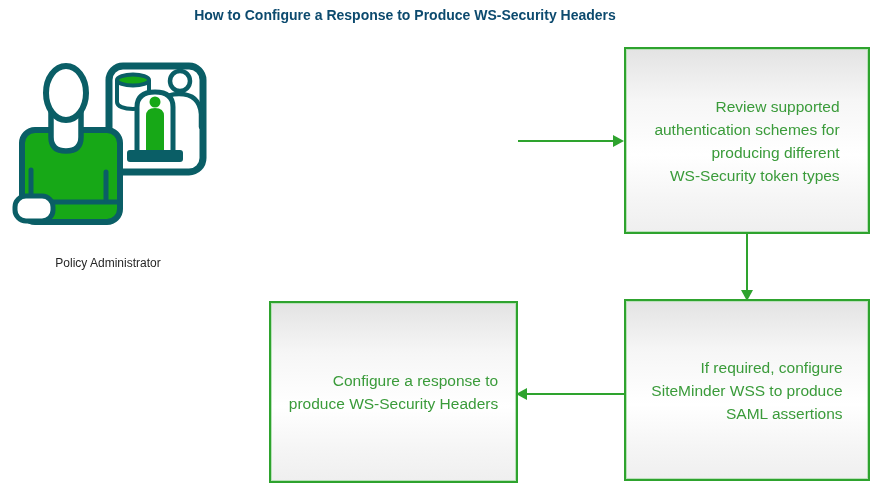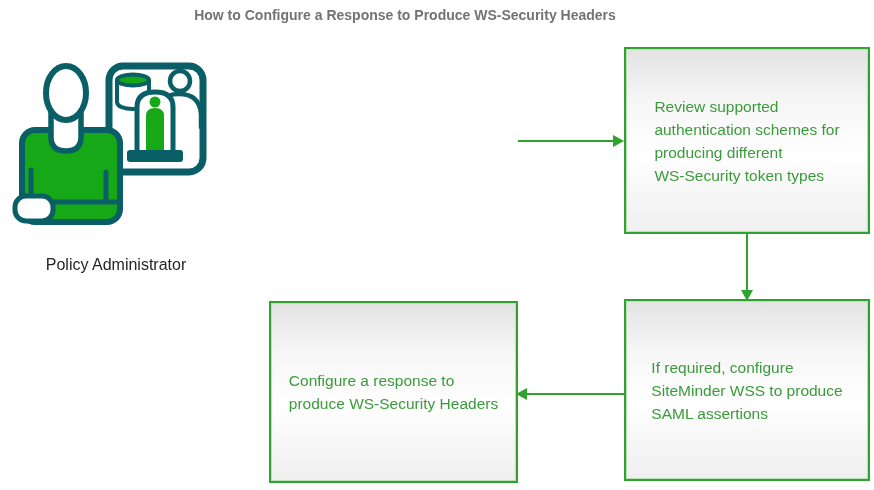--- a/index.html
+++ b/index.html
@@ -8,40 +8,40 @@
     width:874px;height:490px;
     background:#ffffff;
     font-family:"Liberation Sans", sans-serif;
     overflow:hidden;
   }
   .diagram-title{
     position:absolute;
     left:405px;top:7px;
     transform:translateX(-50%);
     font-size:14px;font-weight:bold;
-    color:#737373;
+    color:#0c4a6e;
     white-space:nowrap;
     margin:0;
   }
   .actor-label{
     position:absolute;
-    left:116px;top:256px;
+    left:108px;top:256px;
     transform:translateX(-50%);
-    font-size:16px;
+    font-size:12px;
     color:#262626;
     white-space:nowrap;
   }
   .node{
     position:absolute;
     box-sizing:border-box;
     border:2px solid #2EA32E;
     box-shadow:inset 0 0 0 1px #b9e0b9;
     background:linear-gradient(180deg,#e3e3e3 0%,#f6f6f6 28%,#ffffff 58%,#f5f5f5 82%,#efefef 100%);
     display:flex;align-items:center;justify-content:center;
-    text-align:left;
+    text-align:right;
     color:#3A9B3A;
     font-size:15.5px;line-height:23px;
   }
   .node .box-label{white-space:pre-line;}
   .n1{left:269px;top:48px;width:249px;height:186px;}
   .n2{left:624px;top:47px;width:246px;height:187px;}
   .n3{left:624px;top:299px;width:246px;height:182px;}
   .n4{left:269px;top:301px;width:249px;height:182px;}
   .arrow-line{position:absolute;background:#2EA32E;}
   .a1-line{left:518px;top:140px;width:96px;height:2px;}

